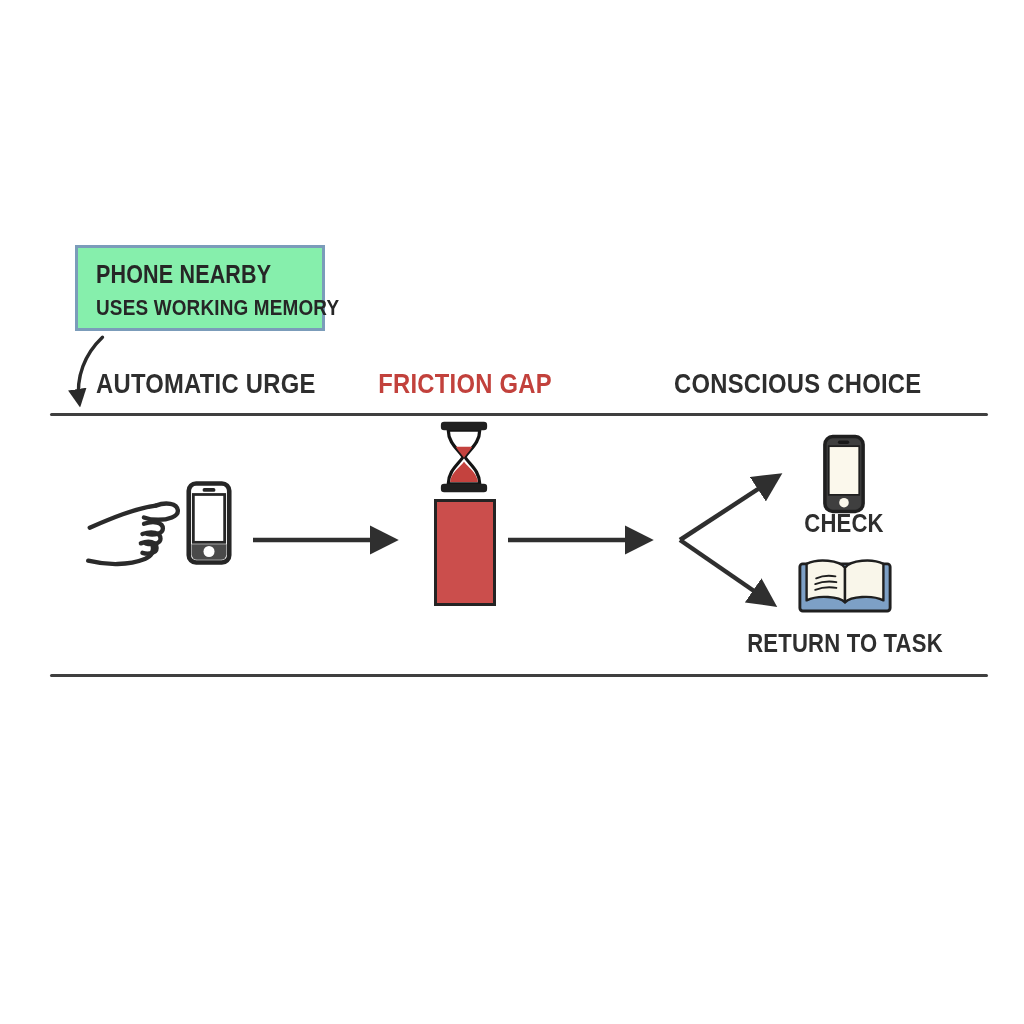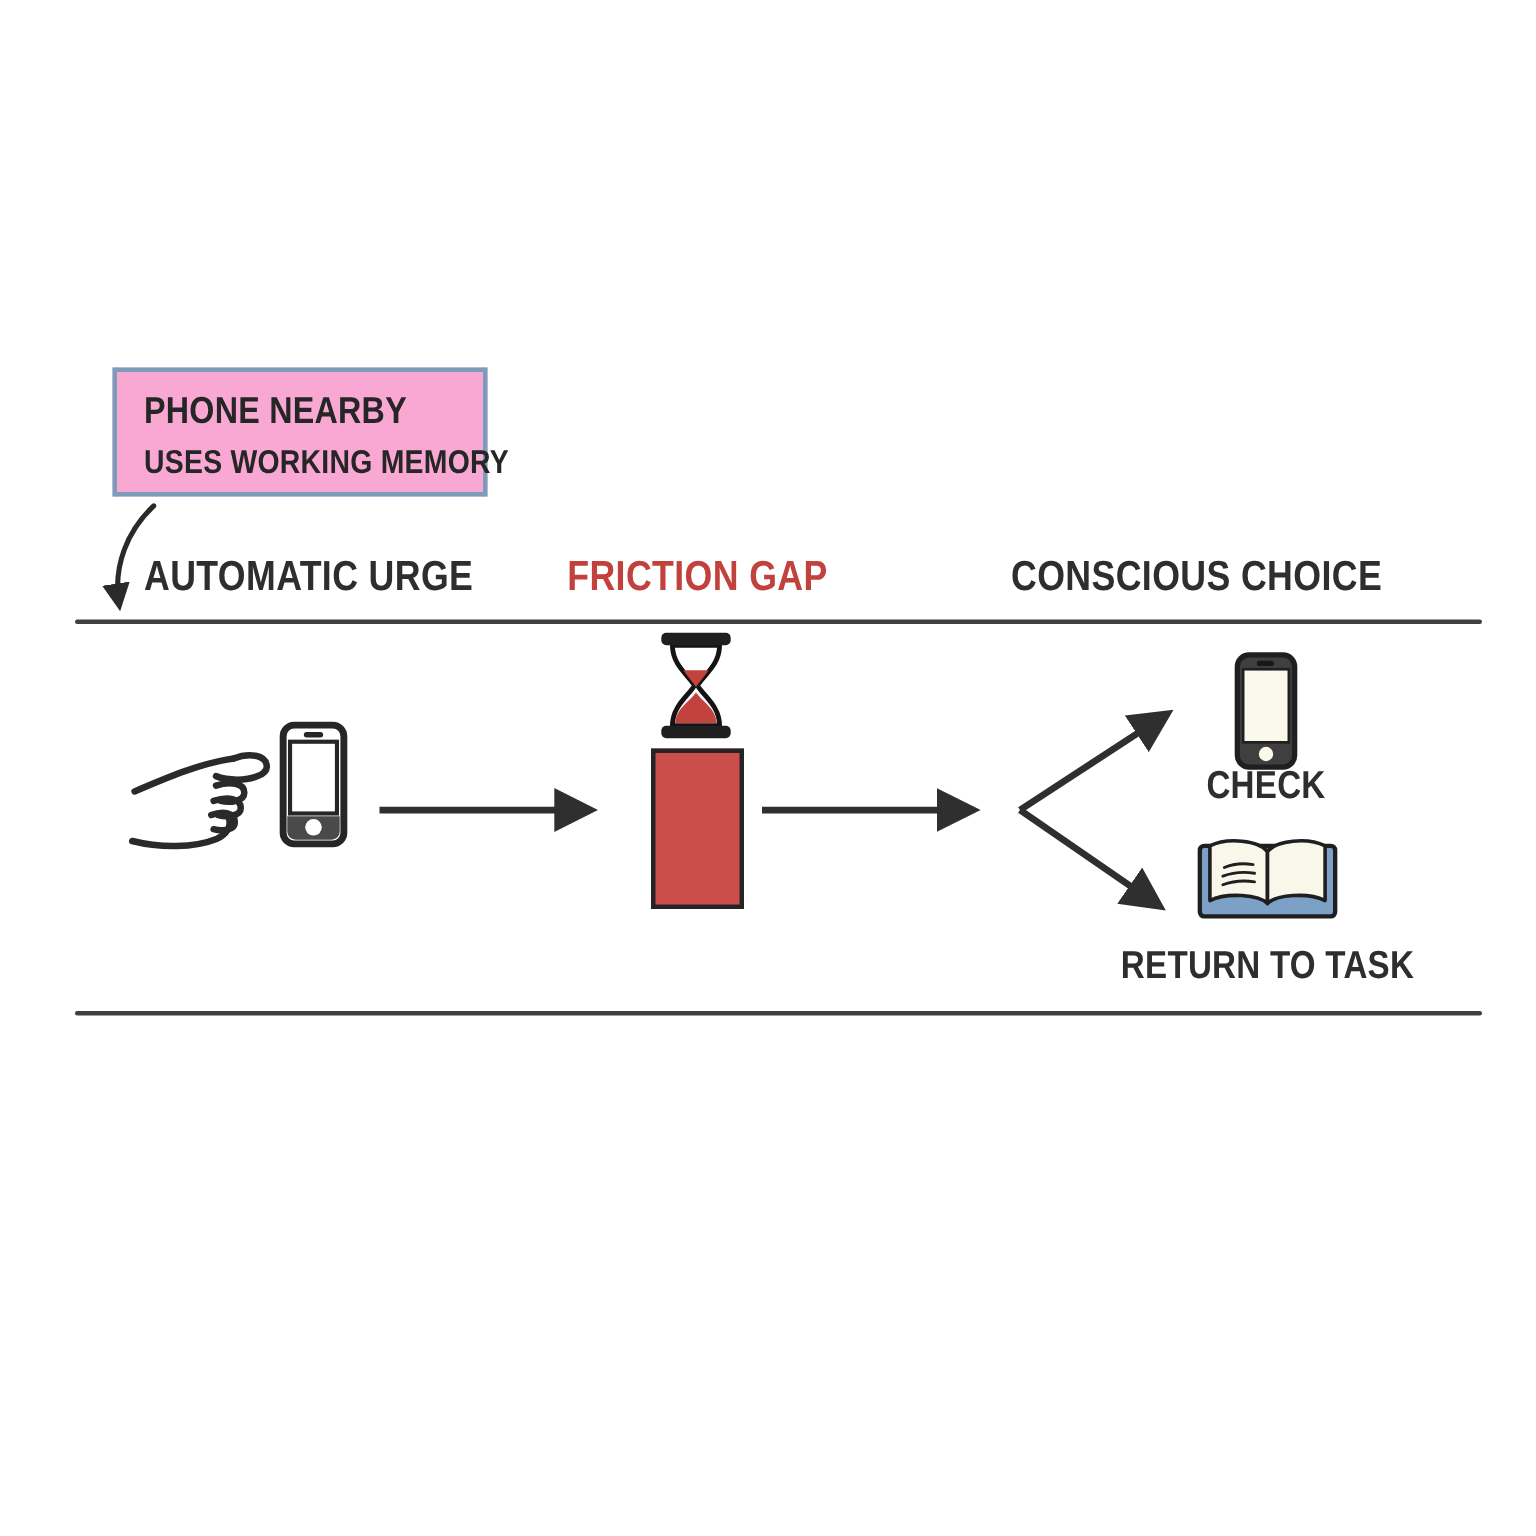--- a/index.html
+++ b/index.html
@@ -4,21 +4,21 @@
 <style>
   html,body{margin:0;padding:0;background:#ffffff;}
   #canvas{
     position:relative;width:1024px;height:1024px;background:#ffffff;overflow:hidden;
     font-family:"Liberation Sans",sans-serif;color:#2e2e2e;
   }
   .abs{position:absolute;}
   
   .callout{
     left:75px;top:245px;width:250px;height:86px;
-    background:#f9a8d4;border:3px solid #7b9cba;
+    background:#86efac;border:3px solid #7b9cba;
     box-sizing:border-box;padding:12px 10px 0 18px;
   }
   .callout-line1{
     font-size:25px;font-weight:600;color:#262626;white-space:nowrap;
     transform:scaleX(0.86);transform-origin:left center;letter-spacing:0.2px;
   }
   .callout-line2{
     font-size:22px;font-weight:600;color:#262626;white-space:nowrap;margin-top:6px;
     transform:scaleX(0.86);transform-origin:left center;letter-spacing:0.2px;
   }

